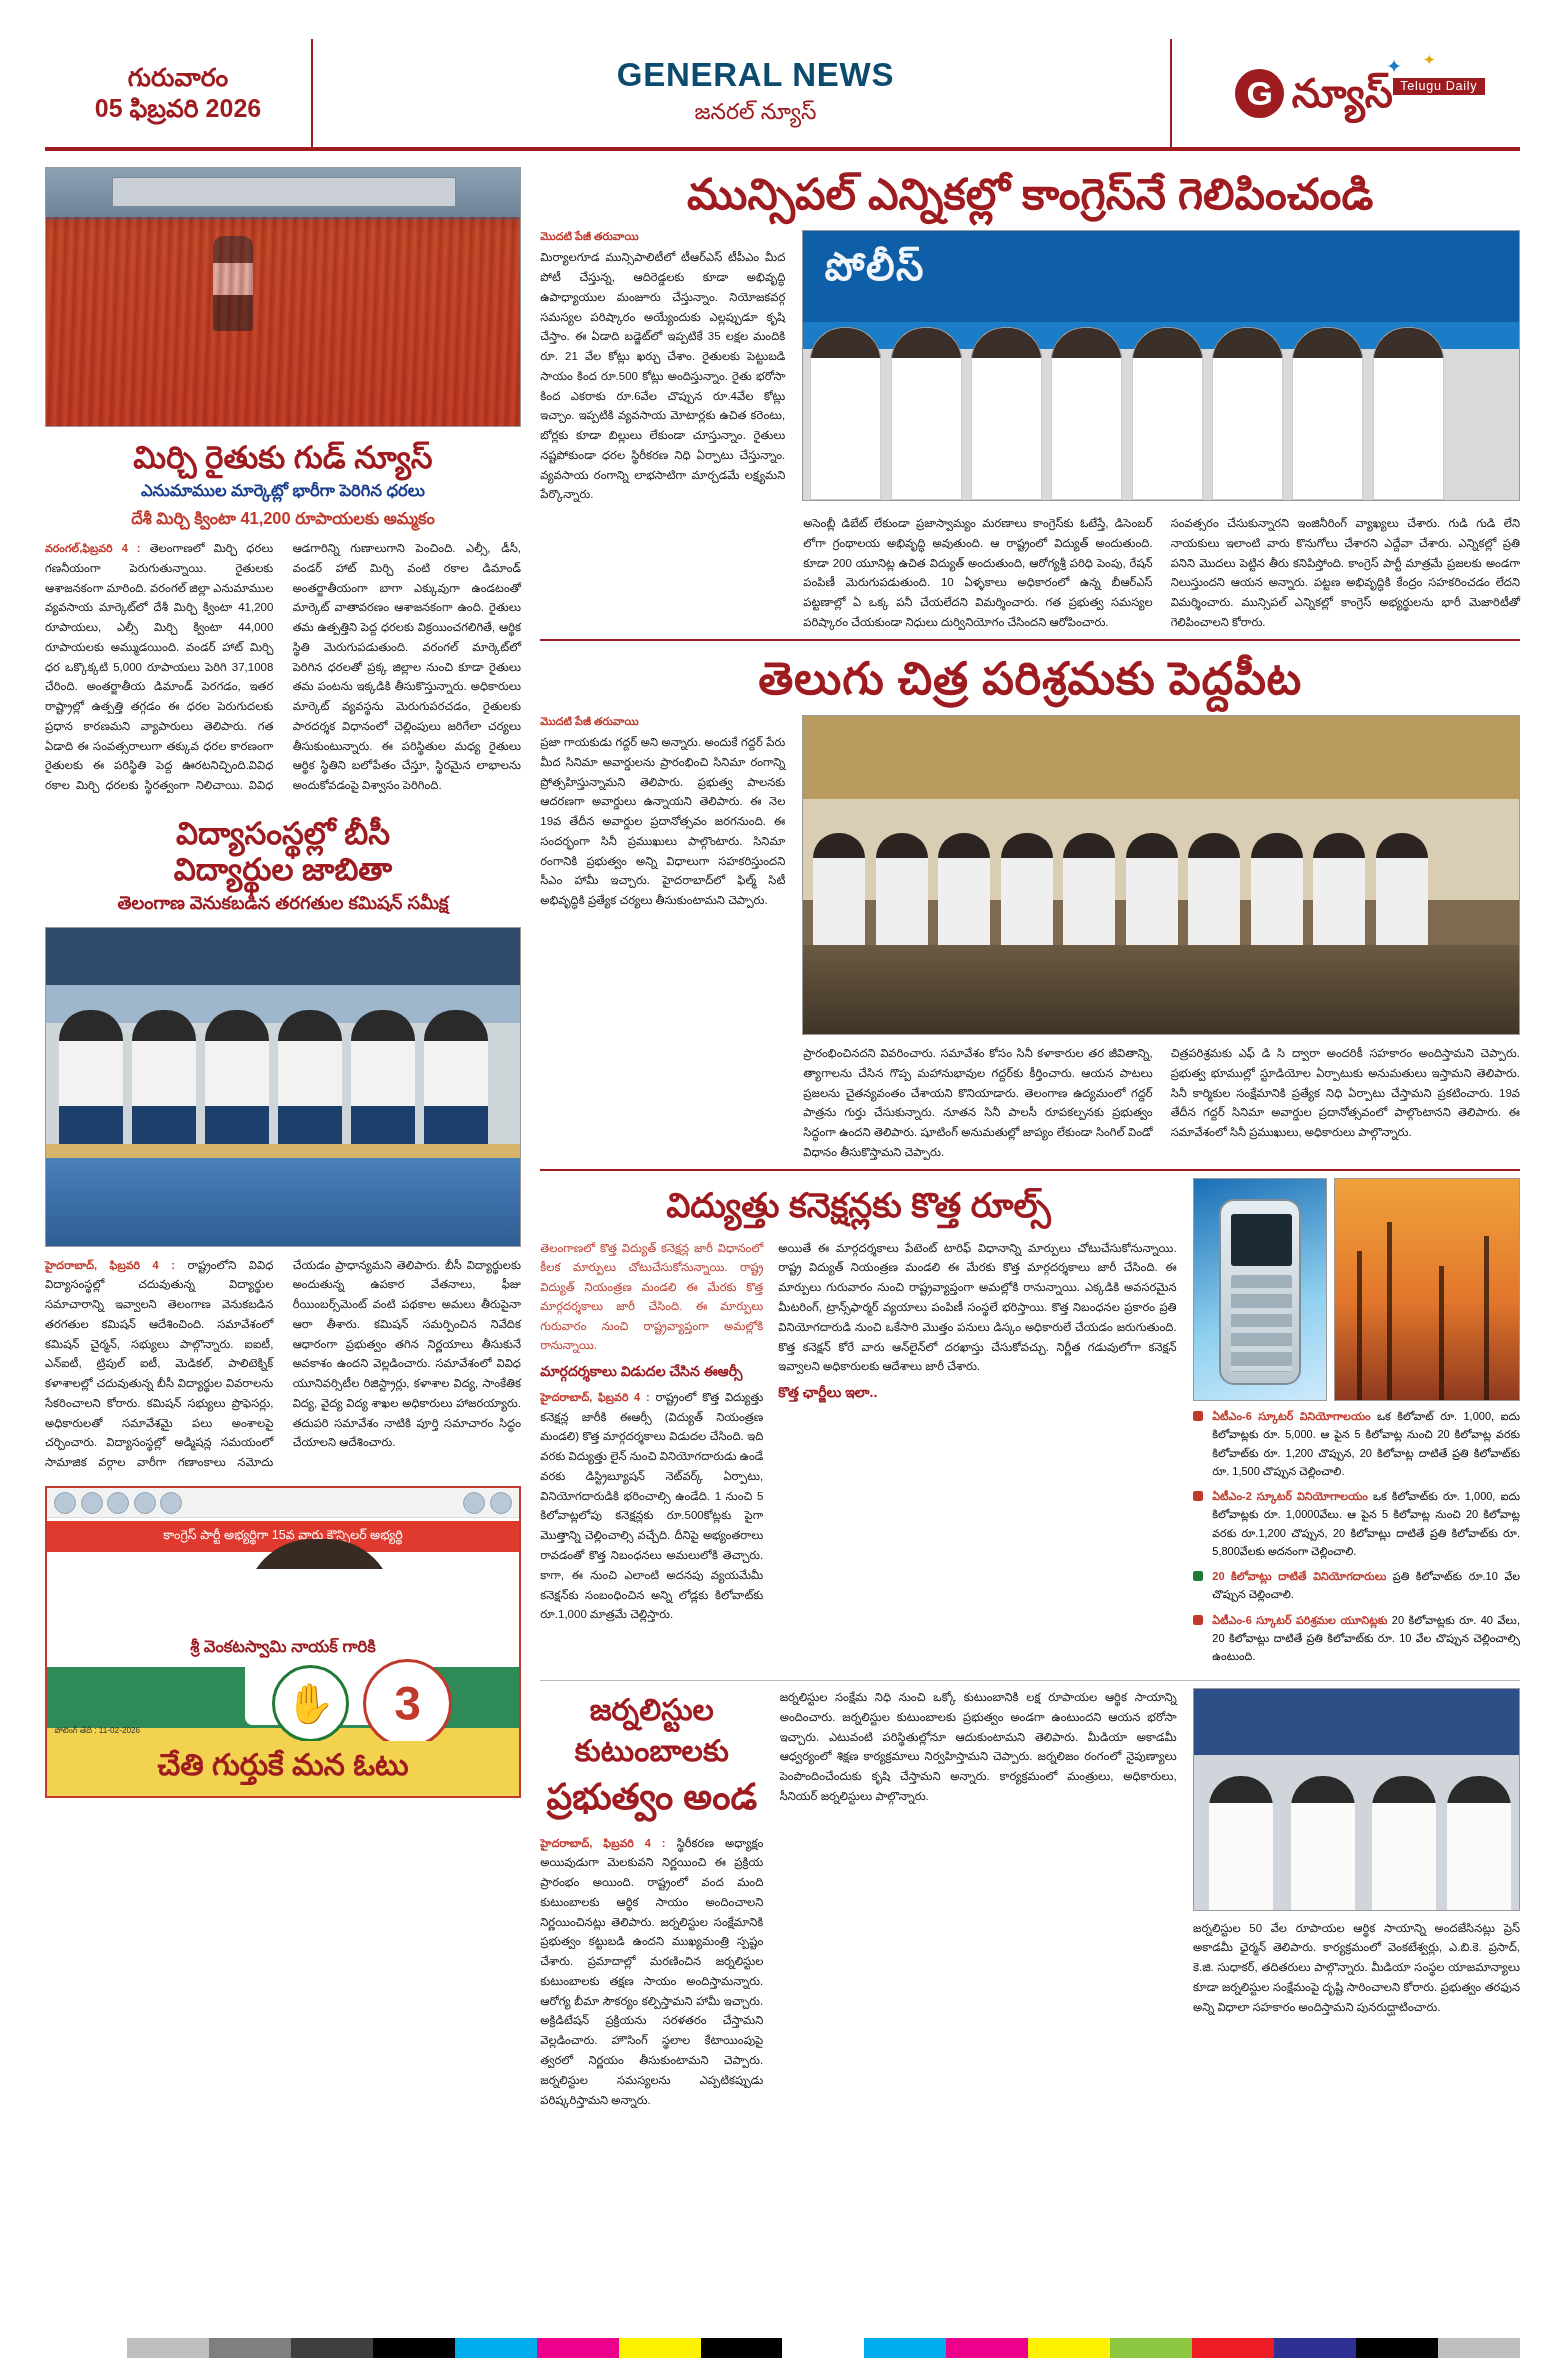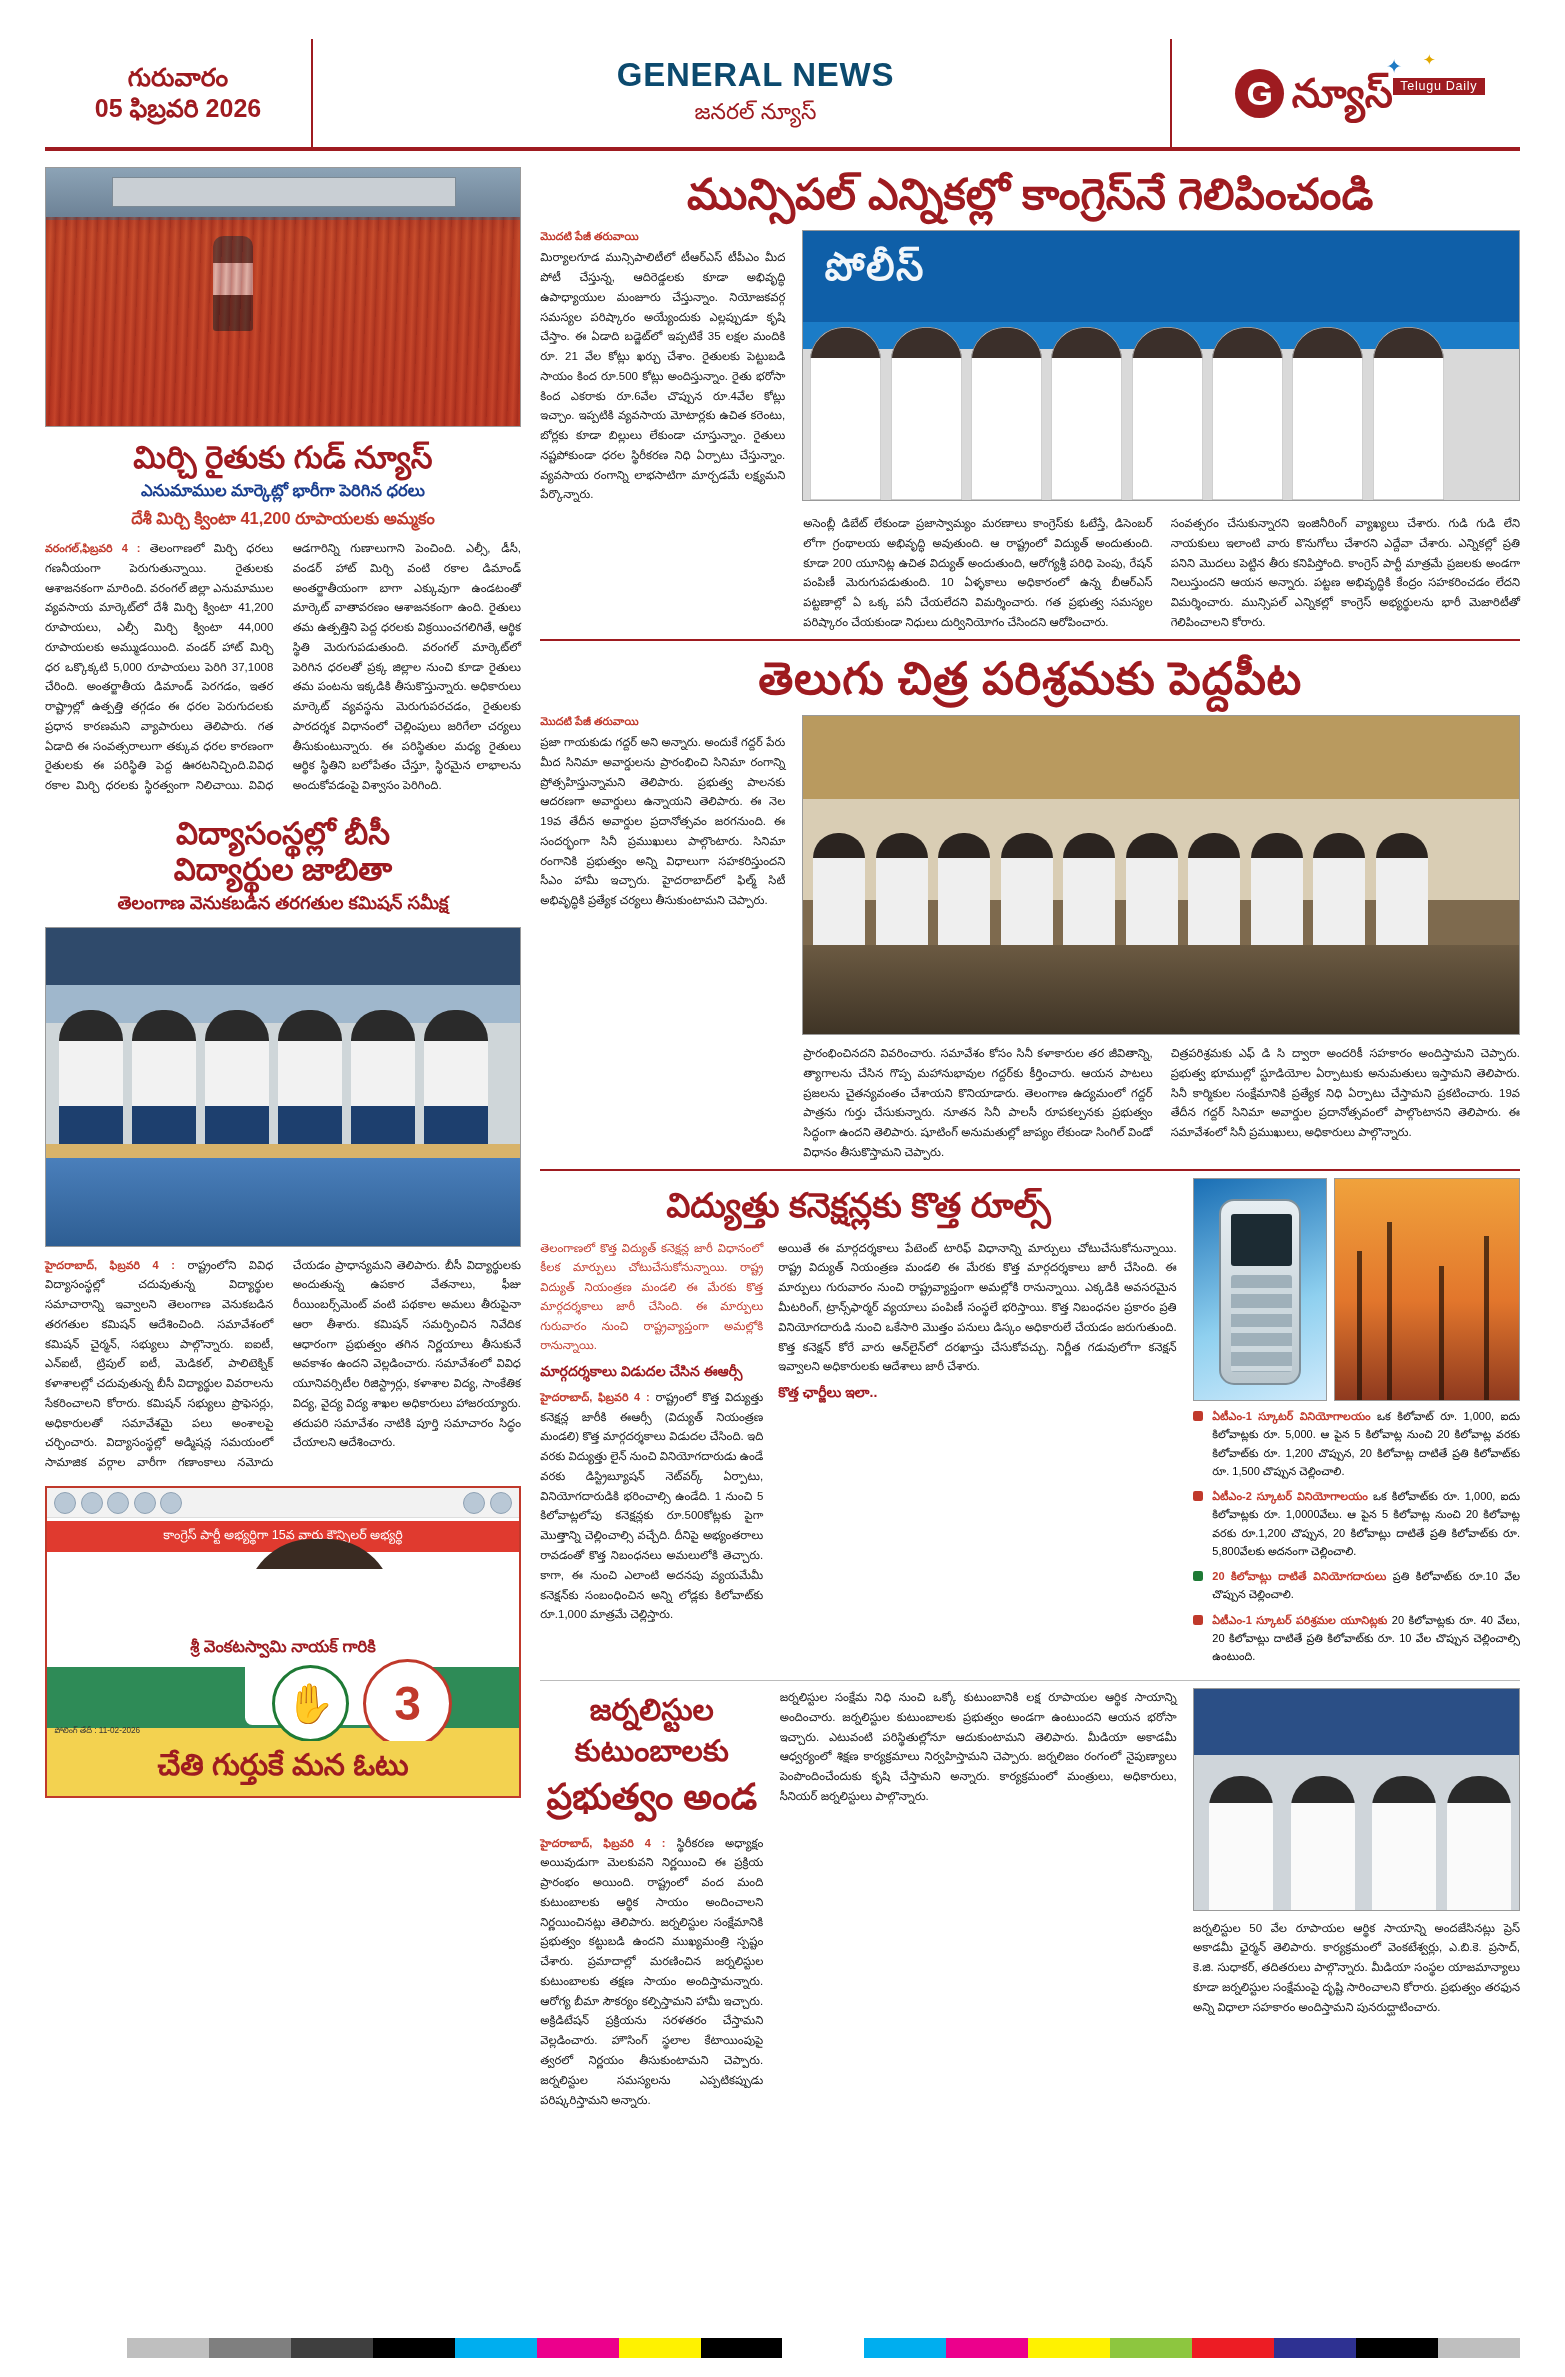--- a/index.html
+++ b/index.html
@@ -412,24 +412,24 @@
               </div>
             </div>
             <div class="photo photo-towers" style="flex:1">
               <div class="tw" style="left:22px;height:149px"></div>
               <div class="tw" style="left:52px;height:178px"></div>
               <div class="tw" style="left:104px;height:134px"></div>
               <div class="tw" style="left:149px;height:164px"></div>
             </div>
           </div>
           <ul class="bullets">
-            <li><span class="lbl">ఏటీఎం-1 స్కూటర్ వినియోగాలయం</span><span> ఒక కిలోవాట్ రూ. 1,000, ఐదు కిలోవాట్లకు రూ. 5,000. ఆ పైన 5 కిలోవాట్ల నుంచి 20 కిలోవాట్ల వరకు కిలోవాట్‌కు రూ. 1,200 చొప్పున, 20 కిలోవాట్ల దాటితే ప్రతి కిలోవాట్‌కు రూ. 1,500 చొప్పున చెల్లించాలి.</span></li>
+            <li><span class="lbl">ఏటీఎం-6 స్కూటర్ వినియోగాలయం</span><span> ఒక కిలోవాట్ రూ. 1,000, ఐదు కిలోవాట్లకు రూ. 5,000. ఆ పైన 5 కిలోవాట్ల నుంచి 20 కిలోవాట్ల వరకు కిలోవాట్‌కు రూ. 1,200 చొప్పున, 20 కిలోవాట్ల దాటితే ప్రతి కిలోవాట్‌కు రూ. 1,500 చొప్పున చెల్లించాలి.</span></li>
             <li><span class="lbl">ఏటీఎం-2 స్కూటర్ వినియోగాలయం</span><span> ఒక కిలోవాట్‌కు రూ. 1,000, ఐదు కిలోవాట్లకు రూ. 1,0000వేలు. ఆ పైన 5 కిలోవాట్ల నుంచి 20 కిలోవాట్ల వరకు రూ.1,200 చొప్పున, 20 కిలోవాట్లు దాటితే ప్రతి కిలోవాట్‌కు రూ. 5,800వేలకు అదనంగా చెల్లించాలి.</span></li>
             <li class="green"><span class="lbl">20 కిలోవాట్లు దాటితే వినియోగదారులు</span><span> ప్రతి కిలోవాట్‌కు రూ.10 వేల చొప్పున చెల్లించాలి.</span></li>
-            <li><span class="lbl">ఏటీఎం-1 స్కూటర్ పరిశ్రమల యూనిట్లకు</span><span> 20 కిలోవాట్లకు రూ. 40 వేలు, 20 కిలోవాట్లు దాటితే ప్రతి కిలోవాట్‌కు రూ. 10 వేల చొప్పున చెల్లించాల్సి ఉంటుంది.</span></li>
+            <li><span class="lbl">ఏటీఎం-6 స్కూటర్ పరిశ్రమల యూనిట్లకు</span><span> 20 కిలోవాట్లకు రూ. 40 వేలు, 20 కిలోవాట్లు దాటితే ప్రతి కిలోవాట్‌కు రూ. 10 వేల చొప్పున చెల్లించాల్సి ఉంటుంది.</span></li>
           </ul>
         </div>
       </div>
 
       <div class="rule-thin"></div>
 
       <div style="display:flex;gap:16.4px">
         <div style="width:223px">
           <h2 style="color:#9e1b20;font-size:30px;text-align:center;margin:4.5px 0 0;font-weight:bold">జర్నలిస్టుల కుటుంబాలకు</h2>
           <h2 style="color:#9e1b20;font-size:36px;text-align:center;margin:1.5px 0 7.4px;font-weight:bold">ప్రభుత్వం అండ</h2>

